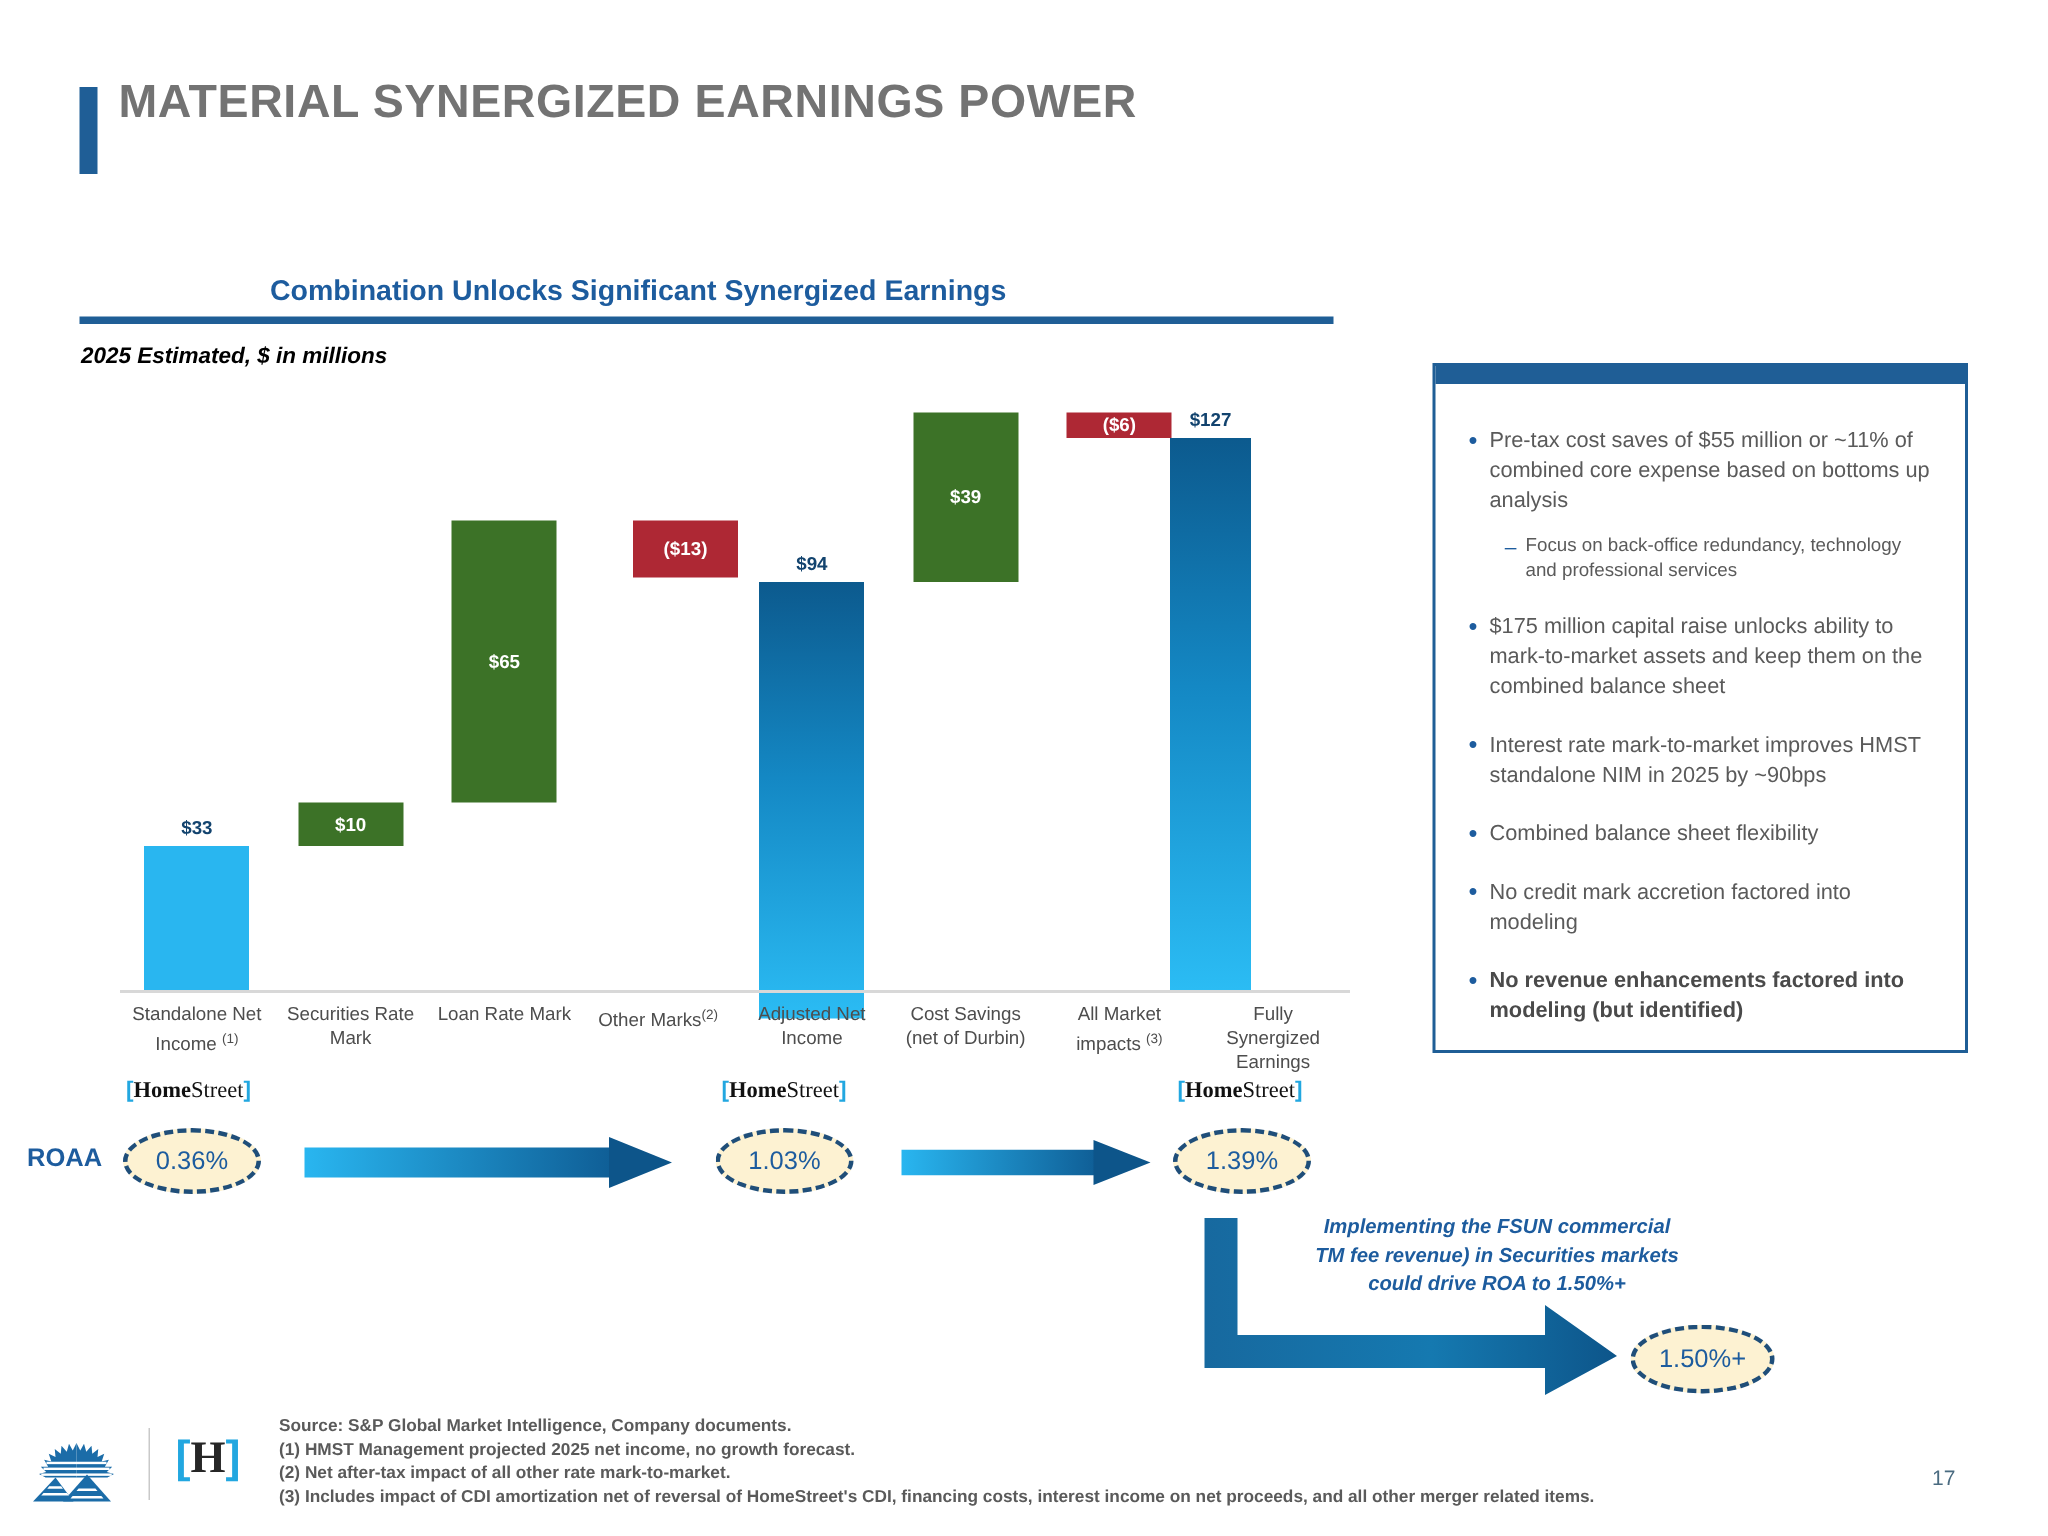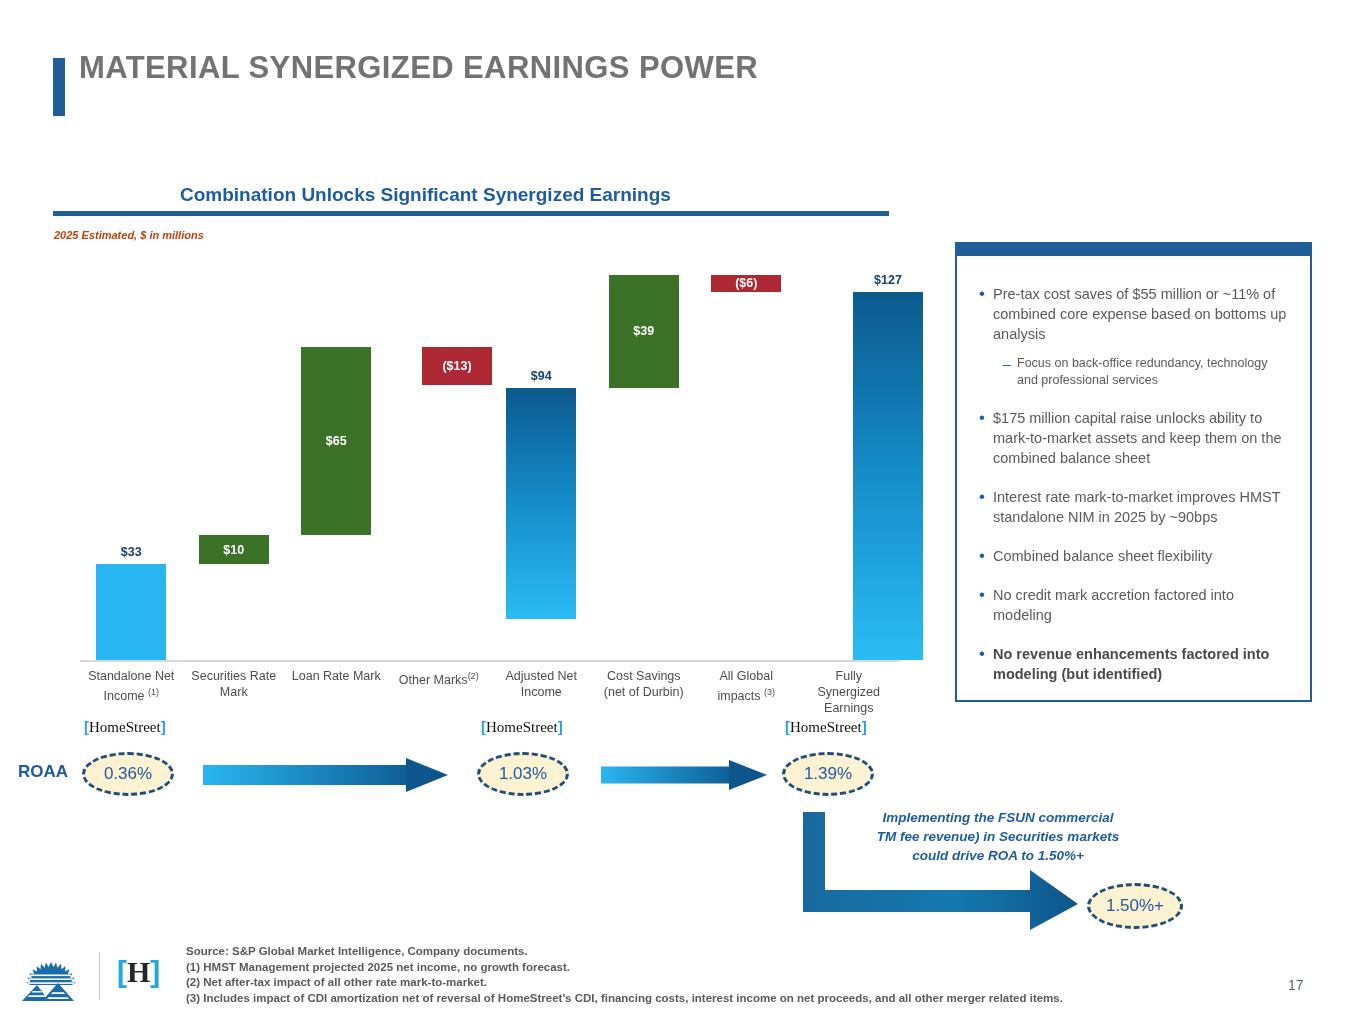--- a/index.html
+++ b/index.html
@@ -12,42 +12,42 @@
   }
 
   
   #slide-title-bar { position: absolute; left: 53px; top: 58px; width: 12px; height: 58px; background: #1f5e96; }
   #slide-title { position: absolute; left: 79px; top: 50px; font-size: 31px; font-weight: bold;
                  color: #737373; letter-spacing: 0.4px; white-space: nowrap; }
 
   
   #chart-heading { position: absolute; left: 180px; top: 184px; font-size: 19px; font-weight: bold; color: #1d5c9e; white-space: nowrap; }
   #chart-heading-rule { position: absolute; left: 53px; top: 211px; width: 836px; height: 5px; background: #1f5e96; }
-  #chart-subtitle { position: absolute; left: 54px; top: 229px; font-size: 11px; font-weight: bold; font-style: italic; color: #c2410c; }
+  #chart-subtitle { position: absolute; left: 54px; top: 229px; font-size: 15px; font-weight: bold; font-style: italic; color: #000000; }
 
   #plot { position: absolute; left: 80px; top: 240px; width: 820px; height: 420px; }
   #baseline { position: absolute; left: 80px; top: 660px; width: 820px; height: 2px; background: #d8d8d8; }
 
   .bar { position: absolute; }
   .bar .vlabel { position: absolute; left: 0; width: 100%; text-align: center;
                  font-size: 12.5px; font-weight: bold; white-space: nowrap; }
   .bar.outside .vlabel { top: -19px; color: #12436e; }
   .bar.inside .vlabel { top: 50%; transform: translateY(-50%); color: #ffffff; }
   .bar.flat-blue { background: #29b6f0; }
   .bar.grad-blue { background: linear-gradient(180deg, #0c5a8e 0%, #1488c4 45%, #2bbcf4 100%); }
   .bar.green { background: #3c7227; }
   .bar.red { background: #ae2834; }
 
   .xtick { position: absolute; top: 668px; text-align: center; font-size: 12.5px; color: #4d4d4d; line-height: 16px; }
   .xtick sup { font-size: 9px; vertical-align: super; }
 
   
   .hs-logo { position: absolute; font-size: 15px; white-space: nowrap; color: #111; font-family: "Liberation Serif", serif; }
   .hs-logo .brk { color: #22a7e0; font-weight: bold; font-family: "Liberation Sans", sans-serif; }
-  .hs-logo .b { font-weight: normal; }
+  .hs-logo .b { font-weight: bold; }
 
   
   #roaa-label { position: absolute; left: 18px; top: 762px; font-size: 17px; font-weight: bold; color: #1d5c9e; }
   .ellipse { position: absolute; background: #fdf2d2; border: 3px dashed #1f4e79; border-radius: 50%;
              display: flex; align-items: center; justify-content: center;
              font-size: 17px; color: #1d5c9e; font-weight: normal; }
 
   .arrow { position: absolute; }
   .arrow .shaft { position: absolute; left: 0; top: 50%; transform: translateY(-50%);
                   background: linear-gradient(90deg, #29b6f0 0%, #0f5e96 100%); }
@@ -97,30 +97,30 @@
     </div>
     <div class="bar green inside" style="left: 118.75px; top: 295.448px; width: 70px; height: 28.9655px;">
       <span class="vlabel">$10</span>
     </div>
     <div class="bar green inside" style="left: 221.25px; top: 107.172px; width: 70px; height: 188.276px;">
       <span class="vlabel">$65</span>
     </div>
     <div class="bar red inside" style="left: 342px; top: 107.172px; width: 70px; height: 37.6552px;">
       <span class="vlabel">($13)</span>
     </div>
-    <div class="bar grad-blue outside" style="left: 426.25px; top: 147.724px; width: 70px; height: 231px;">
+    <div class="bar grad-blue outside" style="left: 426.25px; top: 147.724px; width: 70px; height: 291px;">
       <span class="vlabel">$94</span>
     </div>
     <div class="bar green inside" style="left: 528.75px; top: 34.7586px; width: 70px; height: 112.966px;">
       <span class="vlabel">$39</span>
     </div>
     <div class="bar red inside" style="left: 631.25px; top: 34.7586px; width: 70px; height: 17.3793px;">
       <span class="vlabel">($6)</span>
     </div>
-    <div class="bar grad-blue outside" style="left: 773px; top: 52.1379px; width: 70px; height: 367.862px; padding-left: 28px;">
+    <div class="bar grad-blue outside" style="left: 700px; top: 52.1379px; width: 54px; height: 367.862px; padding-left: 28px;">
       <span class="vlabel">$127</span>
     </div>
   </div>
 <div id="baseline"></div>
 
 <div class="hs-logo" style="left:84px; top:718px;">
   <span class="brk">[</span><span class="b">Home</span><span>Street</span><span class="brk">]</span>
 </div>
 <div class="hs-logo" style="left:481px; top:718px;">
   <span class="brk">[</span><span class="b">Home</span><span>Street</span><span class="brk">]</span>
@@ -250,20 +250,20 @@
   </div>
 <div class="xtick" style="left: 490px; width: 102.5px;">
     <div>Adjusted Net</div>
     <div>Income</div>
   </div>
 <div class="xtick" style="left: 592.5px; width: 102.5px;">
     <div>Cost Savings</div>
     <div>(net of Durbin)</div>
   </div>
 <div class="xtick" style="left: 695px; width: 102.5px;">
-    <div>All Global</div>
+    <div>All Market</div>
     <div>impacts <sup>(3)</sup></div>
   </div>
 <div class="xtick" style="left: 797.5px; width: 102.5px;">
     <div>Fully</div>
     <div>Synergized</div>
     <div>Earnings</div>
   </div>
 
 </body></html>

